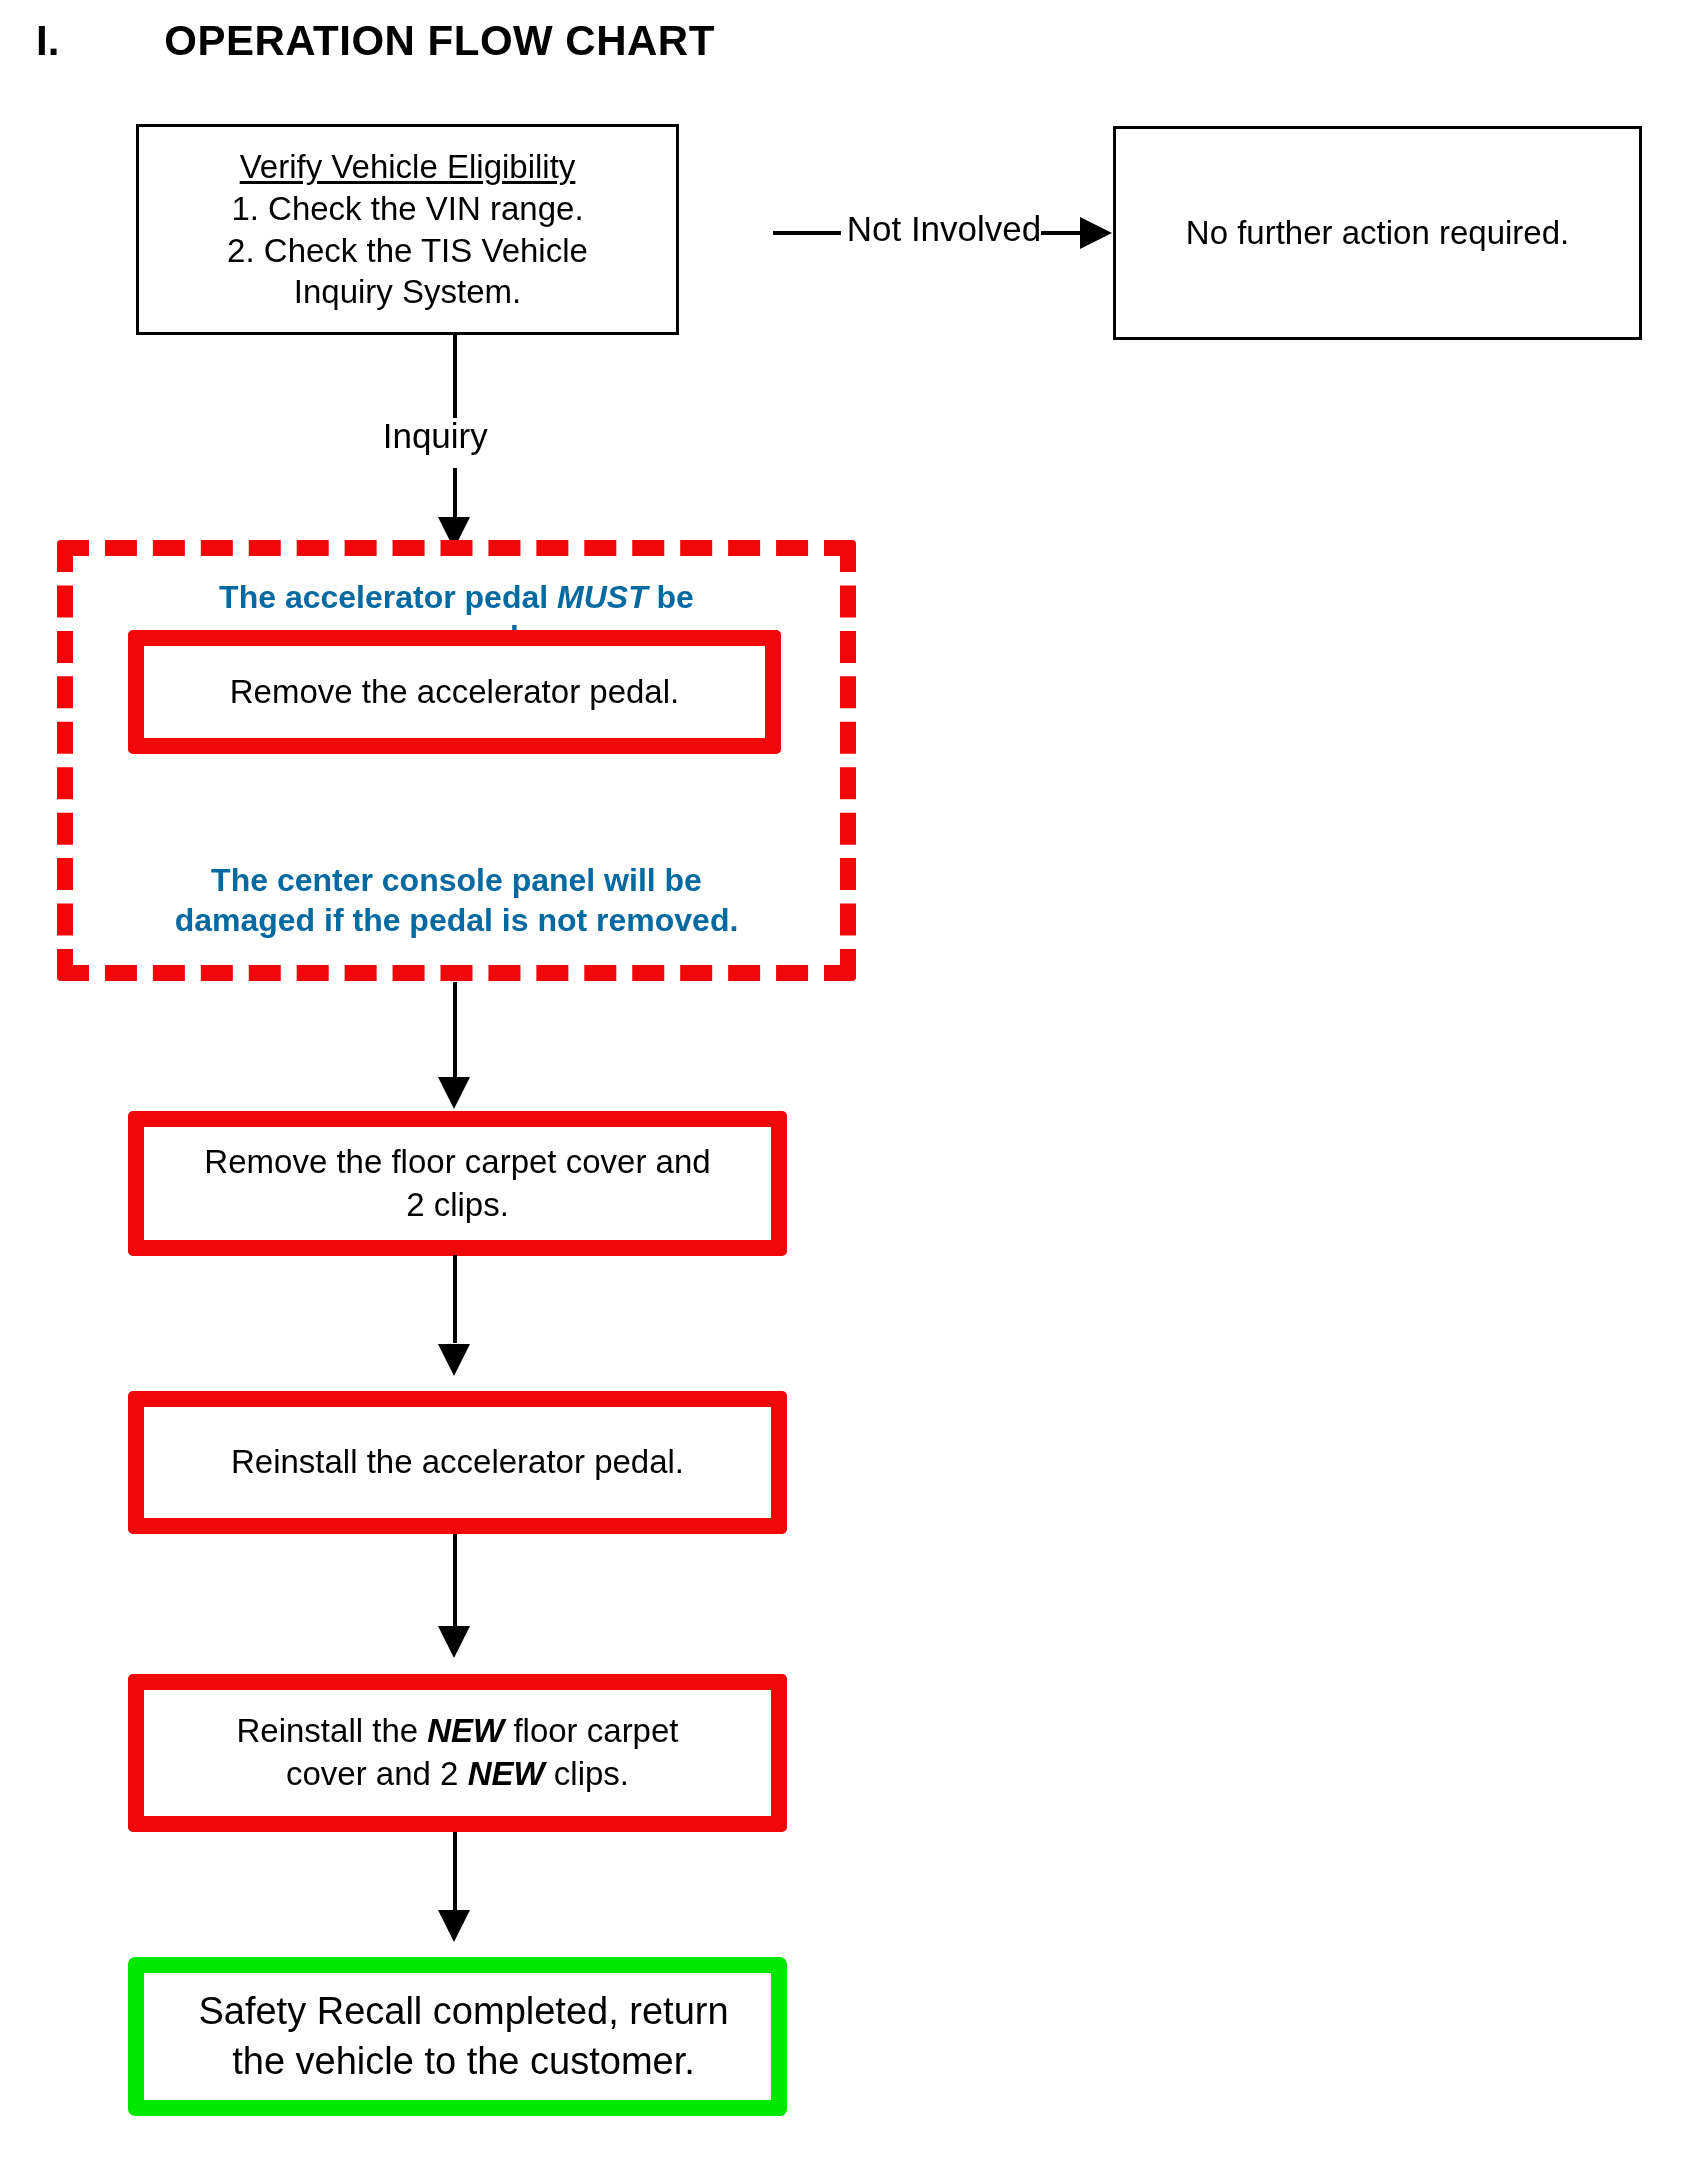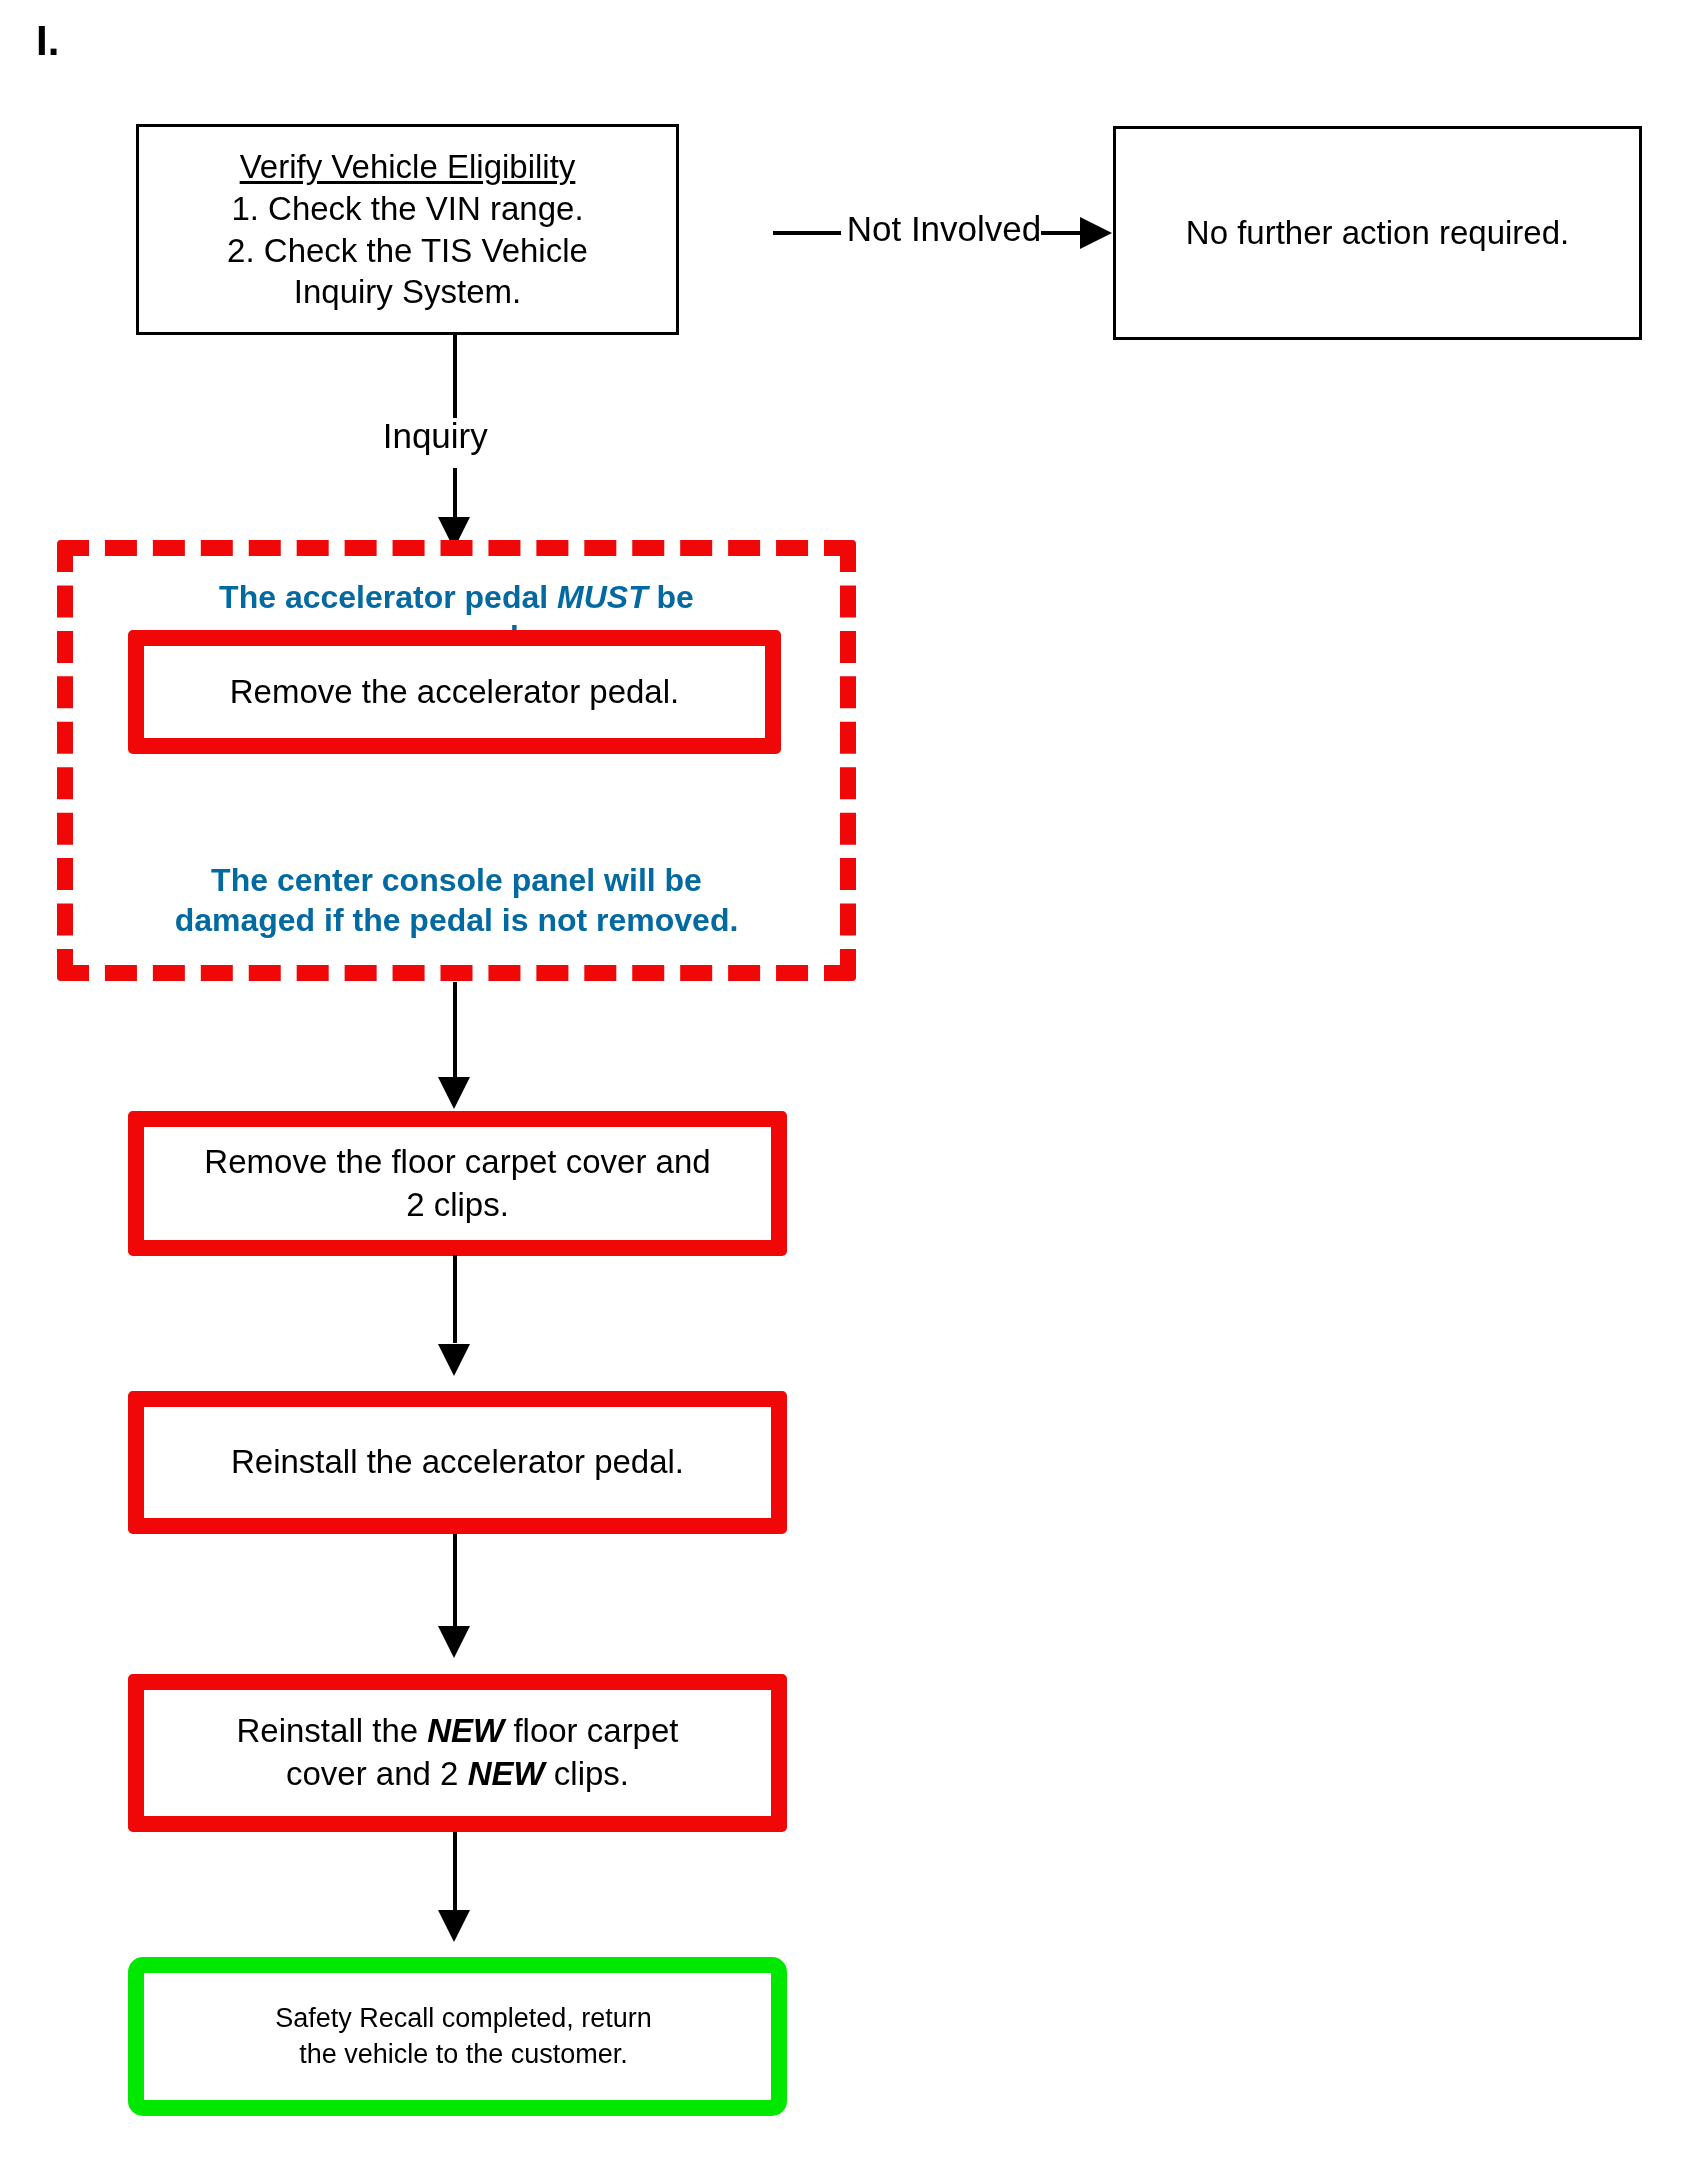--- a/index.html
+++ b/index.html
@@ -69,22 +69,22 @@
   
   .node.red {
     border: 16px solid #F00808;
     border-radius: 4.8px;
     font-size: 33px;
   }
 
   
   .node.green {
     border: 16px solid #00E800;
-    border-radius: 15px;
-    font-size: 27px;
+    border-radius: 7px;
+    font-size: 38px;
     padding-left: 12px;
   }
 
   
   #box-eligibility {
     left: 136px;
     top: 124px;
     width: 543px;
     height: 211px;
   }
@@ -200,20 +200,21 @@
     line-height: 1;
   }
 </style>
 </head>
 <body>
 
 <div id="page">
 
   <div class="title-row">
     <span class="title-numeral">I.</span>
+    <span class="title-text">OPERATION FLOW CHART</span>
   </div>
 
   <div class="node black" id="box-eligibility">
     <div class="node-text">
       <span class="underline-head">Verify Vehicle Eligibility</span><br>
       <span>1. Check the VIN range.</span><br>
       <span>2. Check the TIS Vehicle</span><br>
       <span>Inquiry System.</span>
     </div>
   </div>

